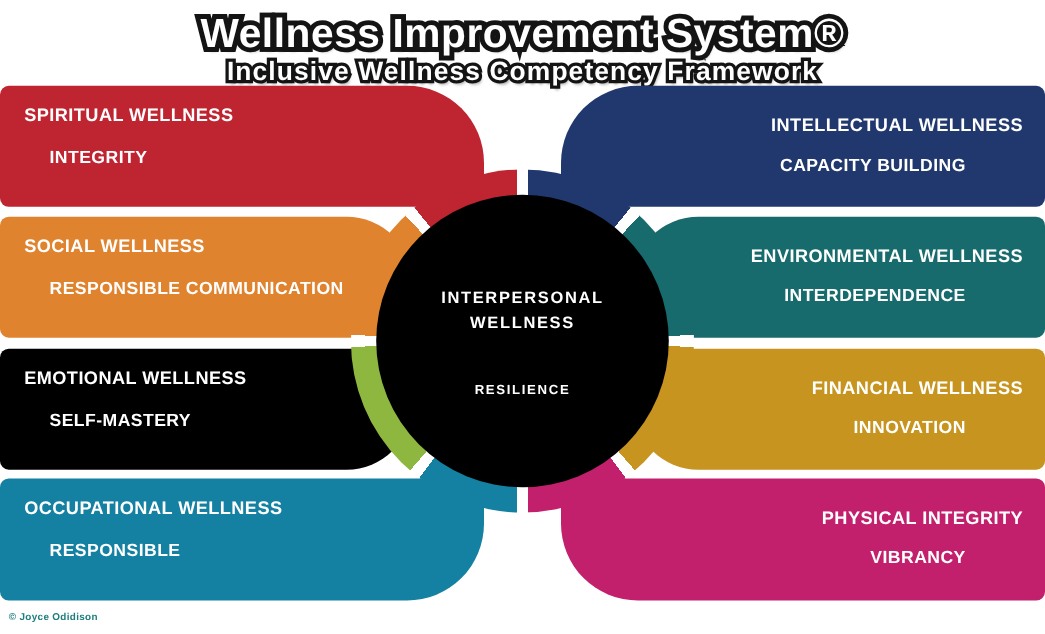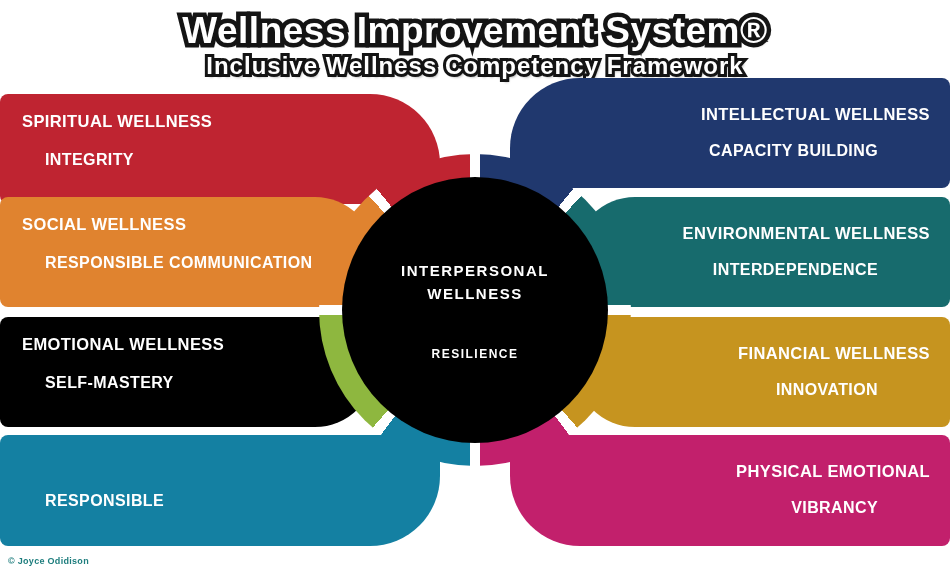--- a/index.html
+++ b/index.html
@@ -28,21 +28,21 @@
   }
   .bar .bcomp{
     position:absolute;font-size:16px;font-weight:bold;color:#ffffff;
     letter-spacing:0.4px;white-space:nowrap;
   }
   .bar.left  .bname{left:22px;top:18px;}
   .bar.left  .bcomp{left:45px;top:57px;}
   .bar.right .bname{right:20px;top:27px;}
   .bar.right .bcomp{right:72px;top:64px;}
 
-  #bar-spiritual   {top:94px; left:0;  width:440px;border-radius:8px 70px 0 8px;}
+  #bar-spiritual   {top:78px; left:0;  width:440px;border-radius:8px 70px 0 8px;}
   #bar-social      {top:197px;left:0;  width:375px;border-radius:8px 60px 0 8px;}
   #bar-emotional   {top:317px;left:0;  width:375px;border-radius:8px 0 60px 8px;}
   #bar-occupational{top:435px;left:0;  width:440px;height:111px;border-radius:8px 0 70px 8px;}
 
   #bar-intellectual {top:78px; right:0;width:440px;border-radius:70px 8px 8px 0;}
   #bar-environmental{top:197px;right:0;width:375px;border-radius:60px 8px 8px 0;}
   #bar-financial    {top:317px;right:0;width:375px;border-radius:0 8px 8px 60px;}
   #bar-physical     {top:435px;right:0;width:440px;height:111px;border-radius:0 8px 8px 70px;}
 
   
@@ -89,37 +89,38 @@
   </div>
   <div class="bar left" id="bar-social" style="background: rgb(224, 131, 47);">
     <span class="bname">SOCIAL WELLNESS</span>
     <span class="bcomp">RESPONSIBLE COMMUNICATION</span>
   </div>
   <div class="bar left" id="bar-emotional" style="background: #000000;">
     <span class="bname">EMOTIONAL WELLNESS</span>
     <span class="bcomp">SELF-MASTERY</span>
   </div>
   <div class="bar left" id="bar-occupational" style="background: rgb(20, 128, 162);">
+    <span class="bname">OCCUPATIONAL WELLNESS</span>
     <span class="bcomp">RESPONSIBLE</span>
   </div>
 
   <div class="bar right" id="bar-intellectual" style="background: rgb(32, 56, 110);">
     <span class="bname">INTELLECTUAL WELLNESS</span>
     <span class="bcomp">CAPACITY BUILDING</span>
   </div>
   <div class="bar right" id="bar-environmental" style="background: rgb(23, 107, 109); text-align: right;">
     <span class="bname">ENVIRONMENTAL WELLNESS</span>
     <span class="bcomp">INTERDEPENDENCE</span>
   </div>
   <div class="bar right" id="bar-financial" style="background: rgb(198, 148, 31);">
     <span class="bname">FINANCIAL WELLNESS</span>
     <span class="bcomp">INNOVATION</span>
   </div>
   <div class="bar right" id="bar-physical" style="background: rgb(194, 32, 108);">
-    <span class="bname">PHYSICAL EMOTIONAL</span>
+    <span class="bname">PHYSICAL INTEGRITY</span>
     <span class="bcomp">VIBRANCY</span>
   </div>
 
   <div class="ring" style="background: conic-gradient(rgb(255, 255, 255) 0deg, rgb(255, 255, 255) 2deg, rgb(32, 56, 110) 2deg, rgb(32, 56, 110) 39deg, rgb(255, 255, 255) 39deg, rgb(255, 255, 255) 43deg, rgb(23, 107, 109) 43deg, rgb(23, 107, 109) 88deg, rgb(255, 255, 255) 88deg, rgb(255, 255, 255) 92deg, rgb(198, 148, 31) 92deg, rgb(198, 148, 31) 139deg, rgb(255, 255, 255) 139deg, rgb(255, 255, 255) 143deg, rgb(194, 32, 108) 143deg, rgb(194, 32, 108) 178deg, rgb(255, 255, 255) 178deg, rgb(255, 255, 255) 182deg, rgb(20, 128, 162) 182deg, rgb(20, 128, 162) 217deg, rgb(255, 255, 255) 217deg, rgb(255, 255, 255) 221deg, rgb(142, 183, 63) 221deg, rgb(142, 183, 63) 268deg, rgb(255, 255, 255) 268deg, rgb(255, 255, 255) 272deg, rgb(224, 131, 47) 272deg, rgb(224, 131, 47) 317deg, rgb(255, 255, 255) 317deg, rgb(255, 255, 255) 321deg, rgb(191, 36, 49) 321deg, rgb(191, 36, 49) 358deg, rgb(255, 255, 255) 358deg, rgb(255, 255, 255) 360deg);"></div>
 
   <div class="hub" style="background: rgb(0, 0, 0);">
     <div class="ctitle">INTERPERSONAL WELLNESS</div>
     <div class="csub">RESILIENCE</div>
   </div>
 

